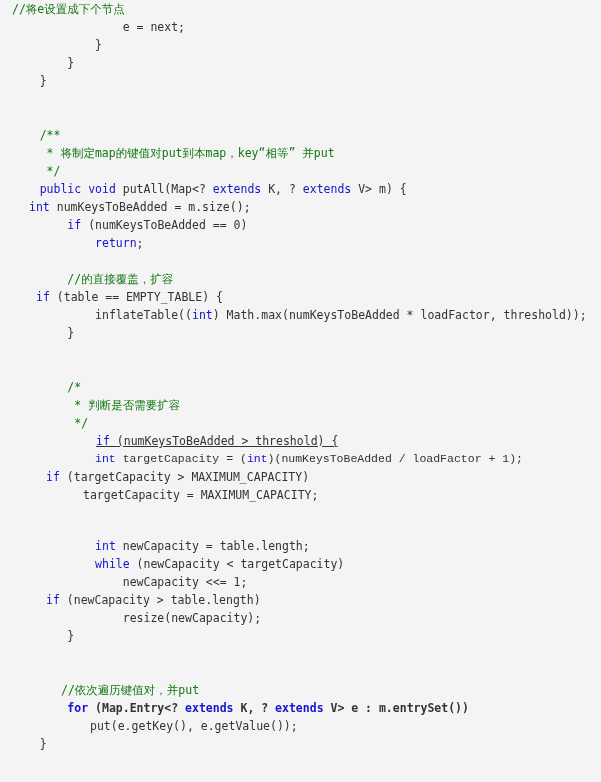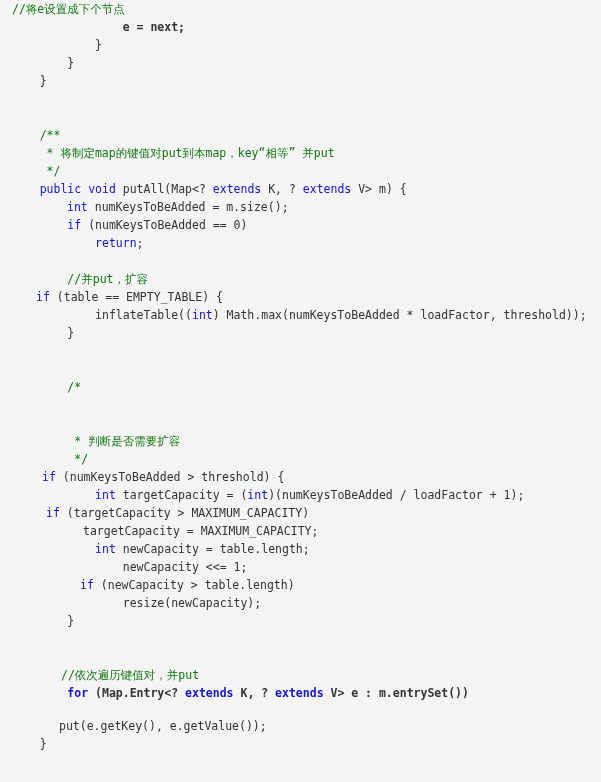--- a/index.html
+++ b/index.html
@@ -33,56 +33,57 @@
   .code-line .kw       { color: #1414cc; }
   .code-line .cmt      { color: #117711; }
   .code-line .plain    { color: #333333; }
 </style>
 <style>#code-viewer{background:#f4f4f4;}.code-line{color:#333333;font-size:11.5px;height:18px;line-height:18px;}.code-line .kw{color:#1414cc;}.code-line .cmt{color:#117711;}.code-line .plain{color:#333333;}</style></head>
 <body>
 
 <div id="code-viewer">
   <div id="code-body">
       <div class="code-line" style="padding-left: 12px;"><span class="cmt">//将e设置成下个节点</span></div>
-      <div class="code-line" style="padding-left: 122.72px; font-weight: bold;"><span class="plain">e = next;</span></div>
+      <div class="code-line" style="padding-left: 122.72px;"><span class="plain">e = next;</span></div>
       <div class="code-line" style="padding-left: 95.04px;"><span class="plain">}</span></div>
       <div class="code-line" style="padding-left: 67.36px;"><span class="plain">}</span></div>
       <div class="code-line" style="padding-left: 39.68px;"><span class="plain">}</span></div>
       <div class="code-line" style="padding-left: 12px;">&nbsp;</div>
       <div class="code-line" style="padding-left: 12px;">&nbsp;</div>
       <div class="code-line" style="padding-left: 39.68px;"><span class="cmt">/**</span></div>
       <div class="code-line" style="padding-left: 39.68px;"><span class="cmt"> * 将制定map的键值对put到本map，key“相等” 并put</span></div>
       <div class="code-line" style="padding-left: 39.68px;"><span class="cmt"> */</span></div>
       <div class="code-line" style="padding-left: 39.68px;"><span class="kw">public void </span><span class="plain">putAll(Map&lt;? </span><span class="kw">extends </span><span class="plain">K, ? </span><span class="kw">extends </span><span class="plain">V&gt; m) {</span></div>
-      <div class="code-line" style="padding-left: 67px;"><span class="kw">int </span><span class="plain">numKeysToBeAdded = m.size();</span></div>
+      <div class="code-line" style="padding-left: 29px;"><span class="kw">int </span><span class="plain">numKeysToBeAdded = m.size();</span></div>
       <div class="code-line" style="padding-left: 67.36px;"><span class="kw">if </span><span class="plain">(numKeysToBeAdded == 0)</span></div>
       <div class="code-line" style="padding-left: 95.04px;"><span class="kw">return</span><span class="plain">;</span></div>
       <div class="code-line" style="padding-left: 12px;">&nbsp;</div>
-      <div class="code-line" style="padding-left: 67.36px;"><span class="cmt">//并put，扩容</span></div>
+      <div class="code-line" style="padding-left: 67.36px;"><span class="cmt">//的直接覆盖，扩容</span></div>
       <div class="code-line" style="padding-left: 36px;"><span class="kw">if </span><span class="plain">(table == EMPTY_TABLE) {</span></div>
       <div class="code-line" style="padding-left: 95.04px;"><span class="plain">inflateTable((</span><span class="kw">int</span><span class="plain">) Math.max(numKeysToBeAdded * loadFactor, threshold));</span></div>
       <div class="code-line" style="padding-left: 67.36px;"><span class="plain">}</span></div>
       <div class="code-line" style="padding-left: 12px;">&nbsp;</div>
       <div class="code-line" style="padding-left: 12px;">&nbsp;</div>
       <div class="code-line" style="padding-left: 67.36px;"><span class="cmt">/*</span></div>
-      <div class="code-line" style="padding-left: 67.36px; margin-top: 36px;"><span class="cmt"> * 判断是否需要扩容</span></div>
+      <div class="code-line" style="padding-left: 67.36px;"><span class="cmt"> * 判断是否需要扩容</span></div>
       <div class="code-line" style="padding-left: 67.36px;"><span class="cmt"> */</span></div>
-      <div class="code-line" style="padding-left: 42px;"><span class="kw">if </span><span class="plain">(numKeysToBeAdded &gt; threshold) {</span></div>
-      <div class="code-line" style="padding-left: 95.04px;"><span class="kw">int </span><span class="plain">targetCapacity = (</span><span class="kw">int</span><span class="plain">)(numKeysToBeAdded / loadFactor + 1);</span></div>
+      <div class="code-line" style="padding-left: 96px; text-decoration: underline;"><span class="kw">if </span><span class="plain">(numKeysToBeAdded &gt; threshold) {</span></div>
+      <div class="code-line" style="padding-left: 95.04px; font-family: Liberation Mono, monospace;"><span class="kw">int </span><span class="plain">targetCapacity = (</span><span class="kw">int</span><span class="plain">)(numKeysToBeAdded / loadFactor + 1);</span></div>
       <div class="code-line" style="padding-left: 46px;"><span class="kw">if </span><span class="plain">(targetCapacity &gt; MAXIMUM_CAPACITY)</span></div>
       <div class="code-line" style="padding-left: 83px;"><span class="plain">targetCapacity = MAXIMUM_CAPACITY;</span></div>
-      <div class="code-line" style="padding-left: 95.04px;"><span class="kw">int </span><span class="plain">newCapacity = table.length;</span></div>
+      <div class="code-line" style="padding-left: 95.04px; margin-top: 33px;"><span class="kw">int </span><span class="plain">newCapacity = table.length;</span></div>
+      <div class="code-line" style="padding-left: 95.04px;"><span class="kw">while </span><span class="plain">(newCapacity &lt; targetCapacity)</span></div>
       <div class="code-line" style="padding-left: 122.72px;"><span class="plain">newCapacity &lt;&lt;= 1;</span></div>
-      <div class="code-line" style="padding-left: 80px;"><span class="kw">if </span><span class="plain">(newCapacity &gt; table.length)</span></div>
+      <div class="code-line" style="padding-left: 46px;"><span class="kw">if </span><span class="plain">(newCapacity &gt; table.length)</span></div>
       <div class="code-line" style="padding-left: 122.72px;"><span class="plain">resize(newCapacity);</span></div>
       <div class="code-line" style="padding-left: 67.36px;"><span class="plain">}</span></div>
       <div class="code-line" style="padding-left: 12px;">&nbsp;</div>
       <div class="code-line" style="padding-left: 12px;">&nbsp;</div>
       <div class="code-line" style="padding-left: 61px;"><span class="cmt">//依次遍历键值对，并put</span></div>
       <div class="code-line" style="padding-left: 67.36px; font-weight: bold;"><span class="kw">for </span><span class="plain">(Map.Entry&lt;? </span><span class="kw">extends </span><span class="plain">K, ? </span><span class="kw">extends </span><span class="plain">V&gt; e : m.entrySet())</span></div>
-      <div class="code-line" style="padding-left: 59px; margin-top: 15px;"><span class="plain">put(e.getKey(), e.getValue());</span></div>
+      <div class="code-line" style="padding-left: 90px;"><span class="plain">put(e.getKey(), e.getValue());</span></div>
       <div class="code-line" style="padding-left: 39.68px;"><span class="plain">}</span></div>
       <div class="code-line" style="padding-left: 12px;">&nbsp;</div>
       <div class="code-line" style="padding-left: 12px;">&nbsp;</div>
       <div class="code-line" style="padding-left: 39.68px;"><span class="cmt">/**</span></div>
       <div class="code-line" style="padding-left: 39.68px;"><span class="cmt"> * 移除指定key的键值对</span></div>
     </div>
 </div>
 
 </body></html>

